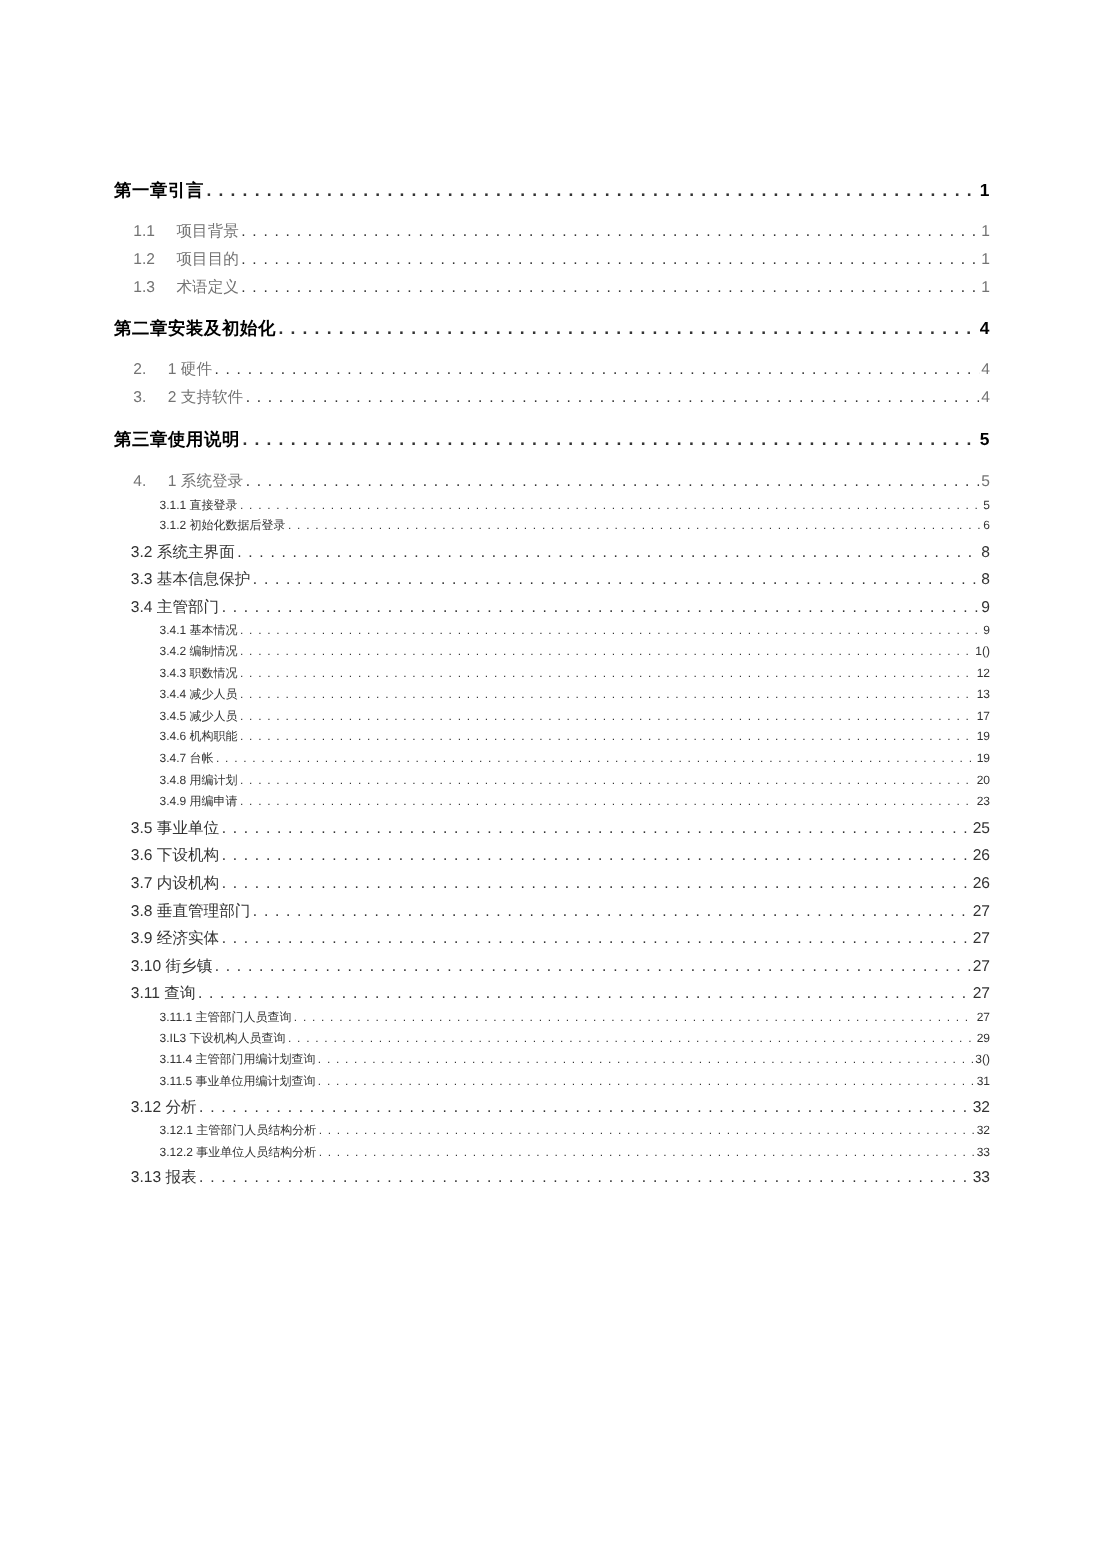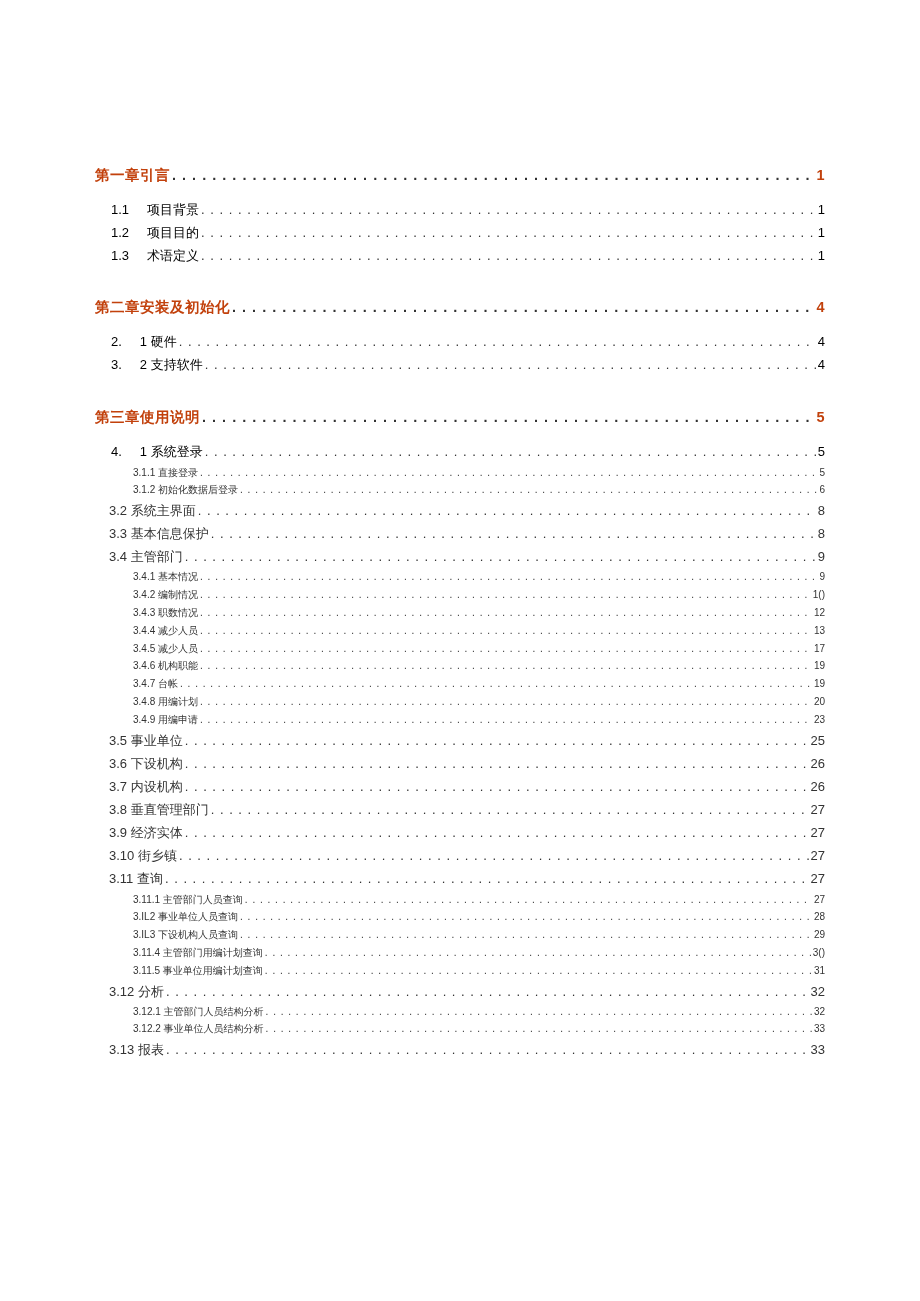--- a/index.html
+++ b/index.html
@@ -32,31 +32,31 @@
     }
     .toc-leader::after {
       content: ". . . . . . . . . . . . . . . . . . . . . . . . . . . . . . . . . . . . . . . . . . . . . . . . . . . . . . . . . . . . . . . . . . . . . . . . . . . . . . . . . . . . . . . . . . . . . . . . . . . . . . . . . . . . . . . . . . . . . . . . . . . . . . . . . . . . . . . . . . . . . . . .";
     }
     .toc-page {
       flex-shrink: 0;
     }
     .level-0 {
       font-size: 14.5px;
       font-weight: bold;
-      margin-top: 31px;
+      margin-top: 14px;
       margin-bottom: 14px;
-      color: #c2410c;
+      color: #000000;
       letter-spacing: 0.5px;
     }
     .level-0 .toc-page { font-weight: bold; }
     .level-1 {
       font-size: 13px;
       padding-left: 16px;
       line-height: 1.75;
-      color: #000000;
+      color: #737373;
       text-align: right;
     }
     .level-1-alt {
       font-size: 13px;
       padding-left: 14px;
       line-height: 1.78;
       color: #333;
       text-align: center;
     }
     .level-2 {
@@ -223,25 +223,20 @@
       <span class="toc-label">3.11 查询</span>
       <span class="toc-leader"></span>
       <span class="toc-page">27</span>
     </div>
     <div class="toc-entry level-2">
       <span class="toc-label">3.11.1 主管部门人员查询</span>
       <span class="toc-leader"></span>
       <span class="toc-page">27</span>
     </div>
     <div class="toc-entry level-2">
-      <span class="toc-label">3.IL2 事业单位人员查询</span>
-      <span class="toc-leader"></span>
-      <span class="toc-page">28</span>
-    </div>
-    <div class="toc-entry level-2">
       <span class="toc-label">3.IL3 下设机构人员查询</span>
       <span class="toc-leader"></span>
       <span class="toc-page">29</span>
     </div>
     <div class="toc-entry level-2">
       <span class="toc-label">3.11.4 主管部门用编计划查询</span>
       <span class="toc-leader"></span>
       <span class="toc-page">3()</span>
     </div>
     <div class="toc-entry level-2">

